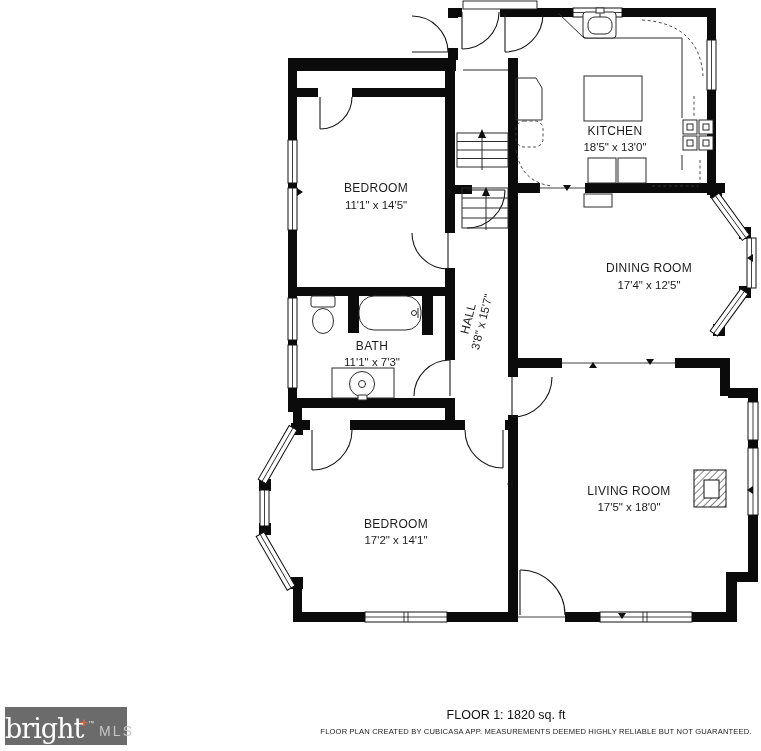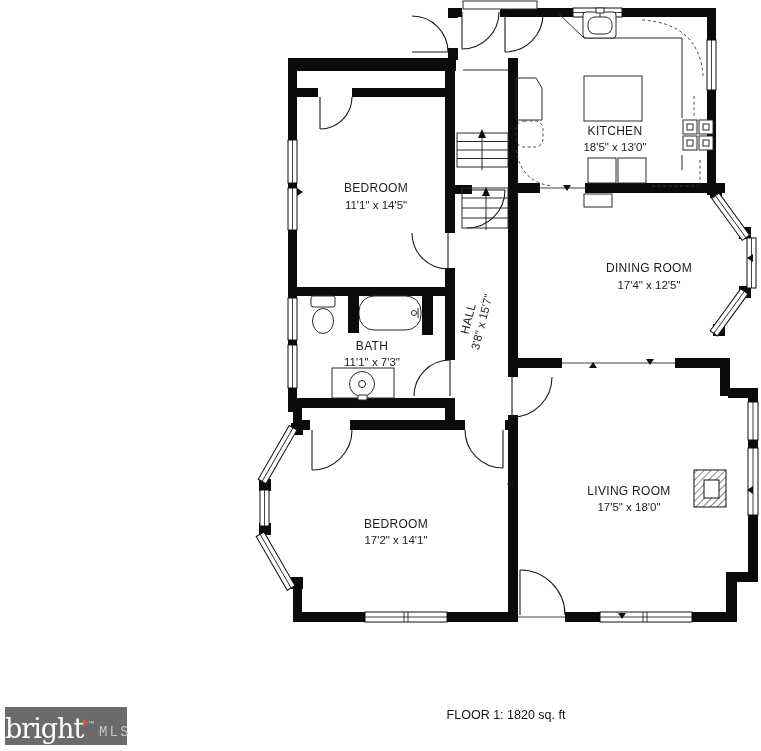--- a/index.html
+++ b/index.html
@@ -18,21 +18,21 @@
   text.rd{font-family:"Liberation Sans",sans-serif;font-size:11.5px;fill:#1c1c1c;text-anchor:middle;}
   .summary{position:absolute;text-align:center;color:#111;}
   #total{left:356px;top:692px;width:300px;font-size:13px;font-weight:bold;}
   #floor1{left:356px;top:708px;width:300px;font-size:12.5px;}
   #disclaimer{left:316px;top:727px;width:440px;font-size:7.6px;letter-spacing:.15px;color:#222;}
   #logo{position:absolute;left:5px;top:707px;width:122px;height:44px;background:#6b6b6b;
         display:flex;align-items:baseline;box-sizing:border-box;}
   #logo .brand{font-family:"DejaVu Serif",serif;font-size:27px;color:#fff;line-height:44px;letter-spacing:-1px;}
   #logo .plus{color:#e0653a;font-size:13px;font-weight:bold;position:relative;top:-11px;left:-3px;}
   #logo .tm{color:#e8e8e8;font-size:6px;position:relative;top:-13px;left:-3px;}
-  #logo .mls{color:#c6c6c6;font-size:14px;letter-spacing:2.2px;margin-left:2px;position:relative;top:-2px;font-family:Liberation Mono, monospace;}
+  #logo .mls{color:#c6c6c6;font-size:14px;letter-spacing:2.2px;margin-left:2px;position:relative;top:-2px;}
 </style>
 </head>
 <body>
 
 <div id="stage">
 <svg width="761" height="751" viewBox="0 0 761 751">
   <defs>
     <pattern id="hatch" patternUnits="userSpaceOnUse" width="5" height="5" patternTransform="rotate(45)">
       <rect width="5" height="5" fill="#fff"></rect>
       <line x1="0" y1="0" x2="0" y2="5" stroke="#333" stroke-width="1.2"></line>
@@ -315,20 +315,21 @@
     <text class="rn" x="396" y="528">BEDROOM</text>
     <text class="rd" x="396" y="544">17'2" x 14'1"</text>
   </g>
   <g>
     <text class="rn" x="629" y="495">LIVING ROOM</text>
     <text class="rd" x="629" y="511">17'5" x 18'0"</text>
   </g>
 </svg>
 
 <div id="floor1" class="summary">FLOOR 1: 1820 sq. ft</div>
+<div id="disclaimer" class="summary">FLOOR PLAN CREATED BY CUBICASA APP. MEASUREMENTS DEEMED HIGHLY RELIABLE BUT NOT GUARANTEED.</div>
 
 <div id="logo">
   <span class="brand">bright</span>
       <span class="plus">+</span>
       <span class="tm">™</span>
       <span class="mls">MLS</span>
 </div>
 </div>
 
 </body></html>

